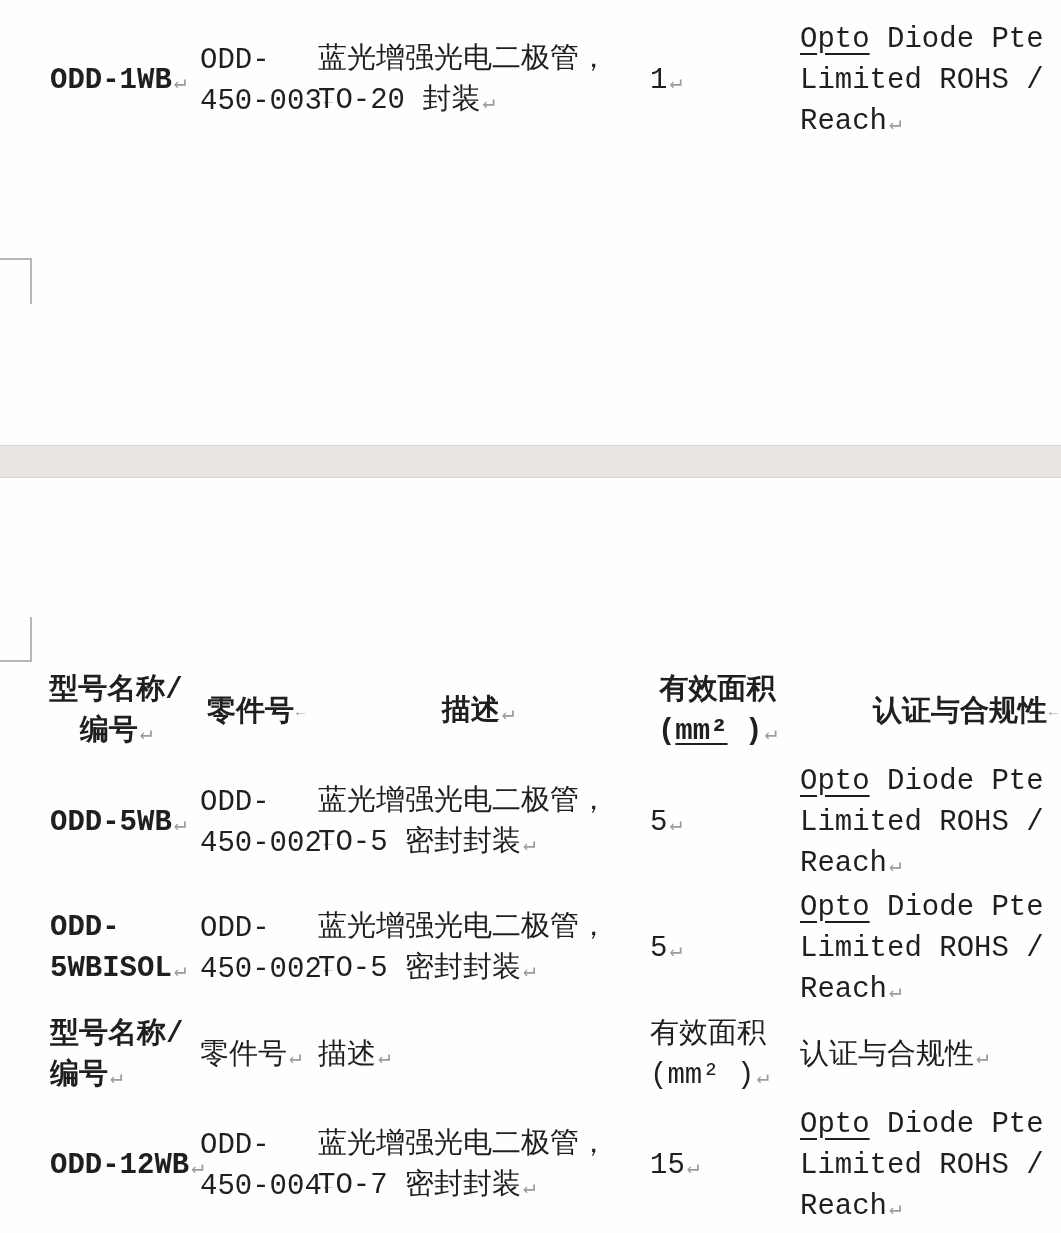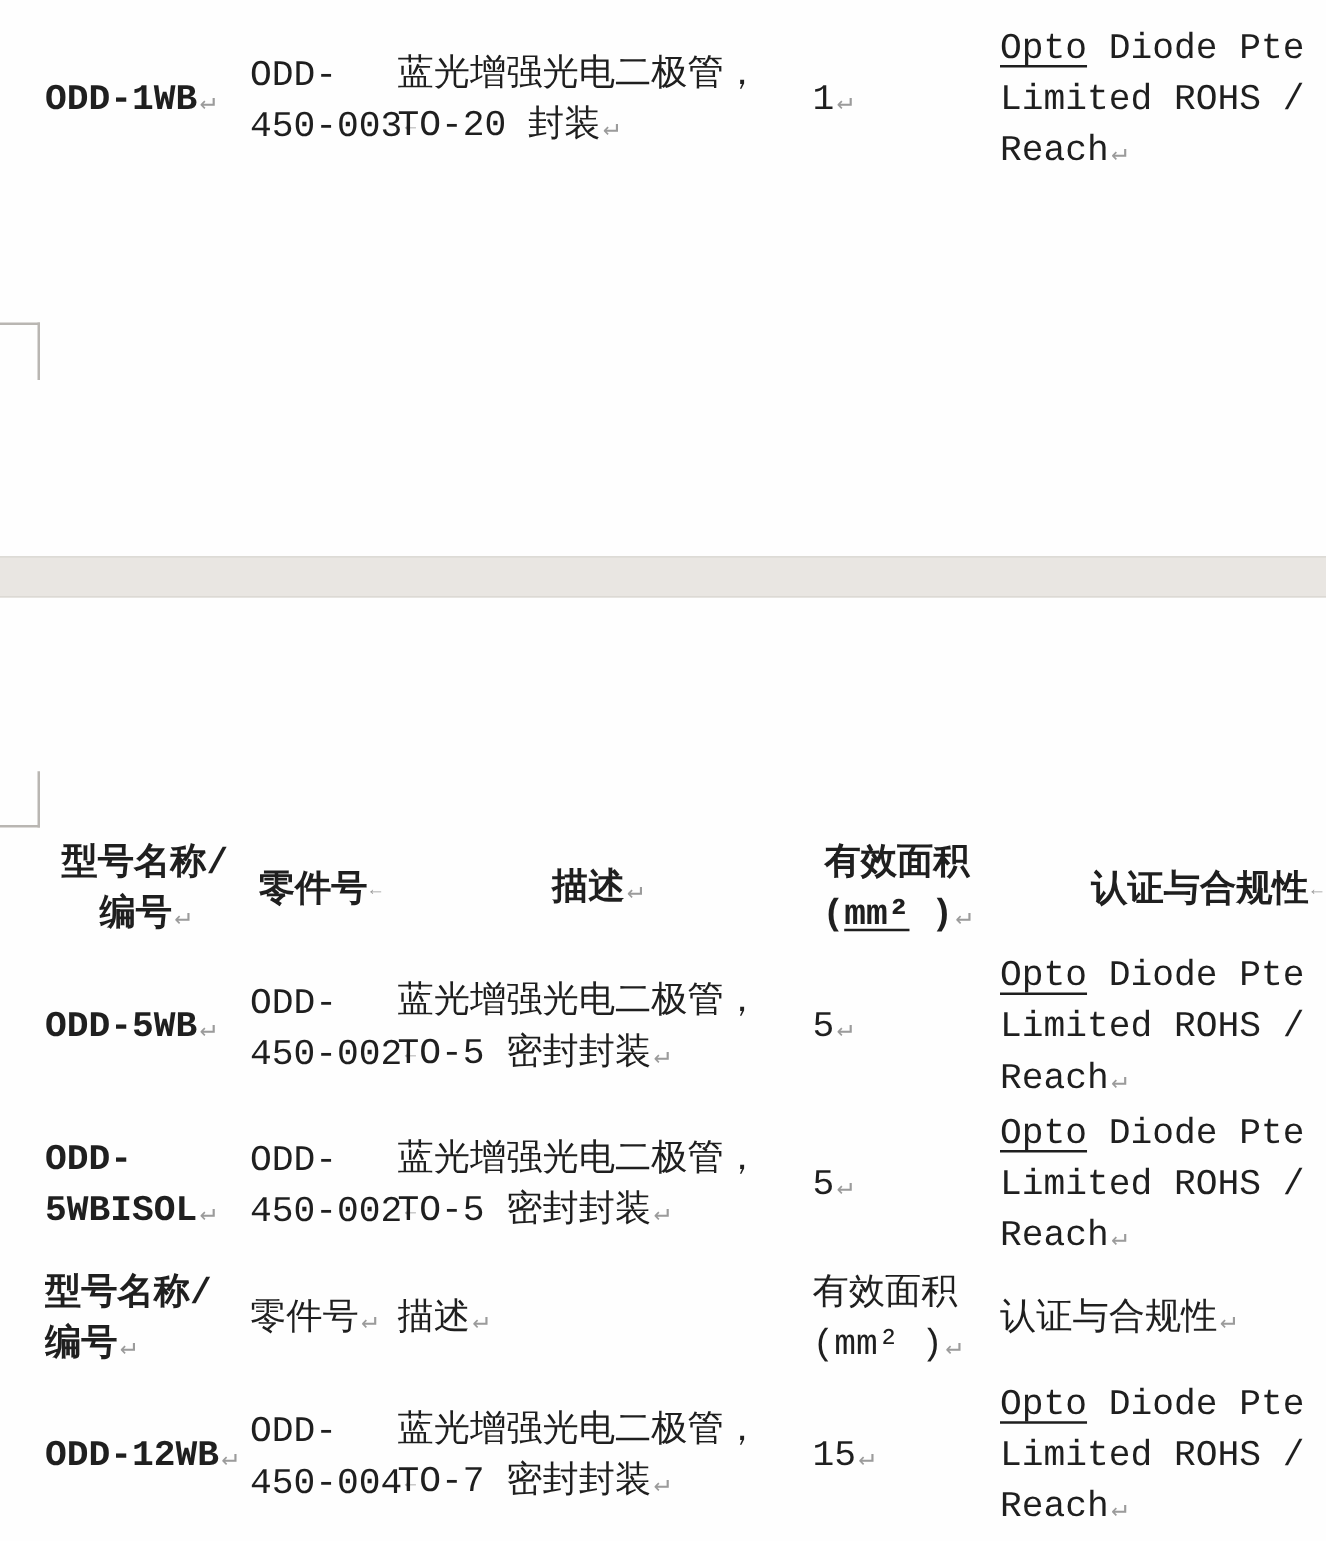--- a/index.html
+++ b/index.html
@@ -4,21 +4,21 @@
 <style>
   html,body{margin:0;padding:0;background:#ffffff;}
   .screen{
     position:relative;width:1061px;height:1233px;overflow:hidden;background:#fefefe;
     font-family:"Liberation Mono","DejaVu Sans Mono",monospace;
     font-size:29px;color:#1f1f1f;
   }
   .doc-table{border-collapse:collapse;table-layout:fixed;width:1100px;position:absolute;left:36px;}
   .doc-table td{vertical-align:middle;padding:0;}
   .ln{line-height:41px;white-space:nowrap;}
-  .b{font-weight:700;}
+  .b{font-weight:700;margin-left:14px;}
   .c2 .ln{padding-left:4px}
   .c3 .ln{padding-left:2px}
   .c4 .ln{padding-left:10px}
   .c5 .ln{padding-left:5px}
   .ctr{text-align:center}
   .ctr .ln{padding-left:0}
   tr.rh1{height:96px}
   tr.dr{height:126px}
   tr.rh2{height:88px}
   tr.drl{height:132px}

